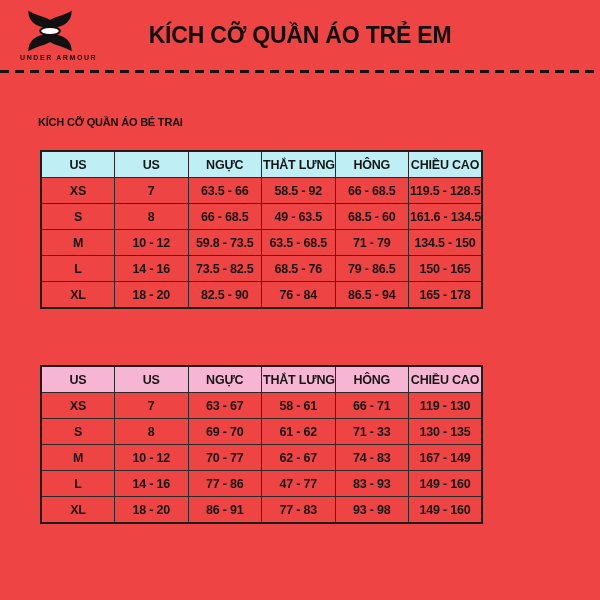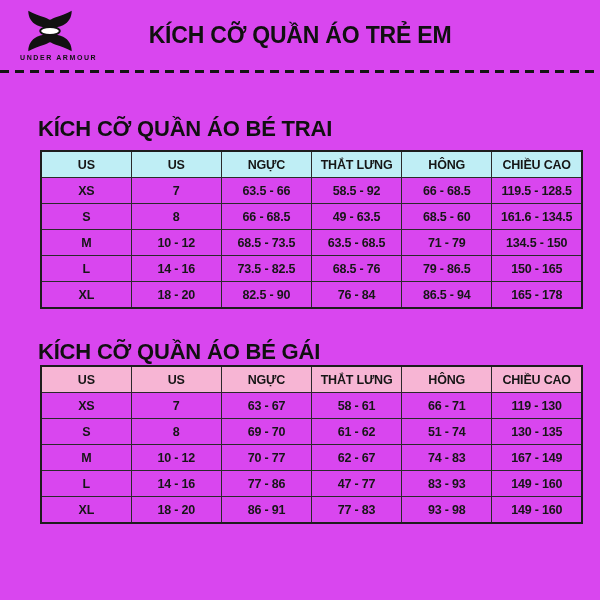--- a/index.html
+++ b/index.html
@@ -1,19 +1,19 @@
 <!DOCTYPE html>
 <html><head>
 <meta charset="utf-8">
 <style>
   html,body{margin:0;padding:0;background:#fff;}
   .page{
     position:relative;
     width:600px;height:600px;
-    background:#d946ef;
+    background:#ef4444;
     font-family:"Liberation Sans","DejaVu Sans",sans-serif;
     color:#111;
     overflow:hidden;
   }
   
   .logo-wrap{position:absolute;left:20px;top:10px;width:90px;text-align:left;}
   .logo-wrap svg{display:block;margin-left:2px;}
   .brand-text{
     margin-top:2px;
     font-size:7px;font-weight:bold;letter-spacing:1.6px;
@@ -25,27 +25,27 @@
     font-size:23px;font-weight:bold;letter-spacing:-0.2px;
     color:#101010;
   }
   .dashed-divider{
     position:absolute;left:0;right:0;top:70px;height:3px;
     background:repeating-linear-gradient(90deg,#141414 0 9px,transparent 9px 15px);
   }
   
   .section-heading{
     position:absolute;left:38px;
-    font-size:22px;font-weight:bold;letter-spacing:-0.2px;
+    font-size:11px;font-weight:bold;letter-spacing:-0.2px;
     color:#101010;white-space:nowrap;
   }
   #boys-heading{top:116px;}
   #girls-heading{top:339px;}
   table.size-table{
-    position:absolute;left:40px;width:543px;
+    position:absolute;left:40px;width:443px;
     border-collapse:collapse;table-layout:fixed;
     font-size:12.5px;font-weight:bold;color:#161616;
   }
   #boys-table{top:150px;}
   #girls-table{top:365px;}
   table.size-table th,table.size-table td{
     border:1.5px solid #2a2a2a;
     height:25px;
     text-align:center;vertical-align:middle;
     padding:0 1px;
@@ -99,21 +99,21 @@
           <td>S</td>
           <td>8</td>
           <td>66 - 68.5</td>
           <td>49 - 63.5</td>
           <td>68.5 - 60</td>
           <td>161.6 - 134.5</td>
         </tr>
         <tr>
           <td>M</td>
           <td>10 - 12</td>
-          <td>68.5 - 73.5</td>
+          <td>59.8 - 73.5</td>
           <td>63.5 - 68.5</td>
           <td>71 - 79</td>
           <td>134.5 - 150</td>
         </tr>
         <tr>
           <td>L</td>
           <td>14 - 16</td>
           <td>73.5 - 82.5</td>
           <td>68.5 - 76</td>
           <td>79 - 86.5</td>
@@ -123,21 +123,20 @@
           <td>XL</td>
           <td>18 - 20</td>
           <td>82.5 - 90</td>
           <td>76 - 84</td>
           <td>86.5 - 94</td>
           <td>165 - 178</td>
         </tr>
       </tbody>
   </table>
 
-  <div class="section-heading" id="girls-heading">KÍCH CỠ QUẦN ÁO BÉ GÁI</div>
 
   <table class="size-table" id="girls-table">
     <thead>
         <tr style="background: rgb(247, 181, 212);">
           <th>US</th>
           <th>US</th>
           <th>NGỰC</th>
           <th>THẮT LƯNG</th>
           <th>HÔNG</th>
           <th>CHIỀU CAO</th>
@@ -150,21 +149,21 @@
           <td>63 - 67</td>
           <td>58 - 61</td>
           <td>66 - 71</td>
           <td>119 - 130</td>
         </tr>
         <tr>
           <td>S</td>
           <td>8</td>
           <td>69 - 70</td>
           <td>61 - 62</td>
-          <td>51 - 74</td>
+          <td>71 - 33</td>
           <td>130 - 135</td>
         </tr>
         <tr>
           <td>M</td>
           <td>10 - 12</td>
           <td>70 - 77</td>
           <td>62 - 67</td>
           <td>74 - 83</td>
           <td>167 - 149</td>
         </tr>

